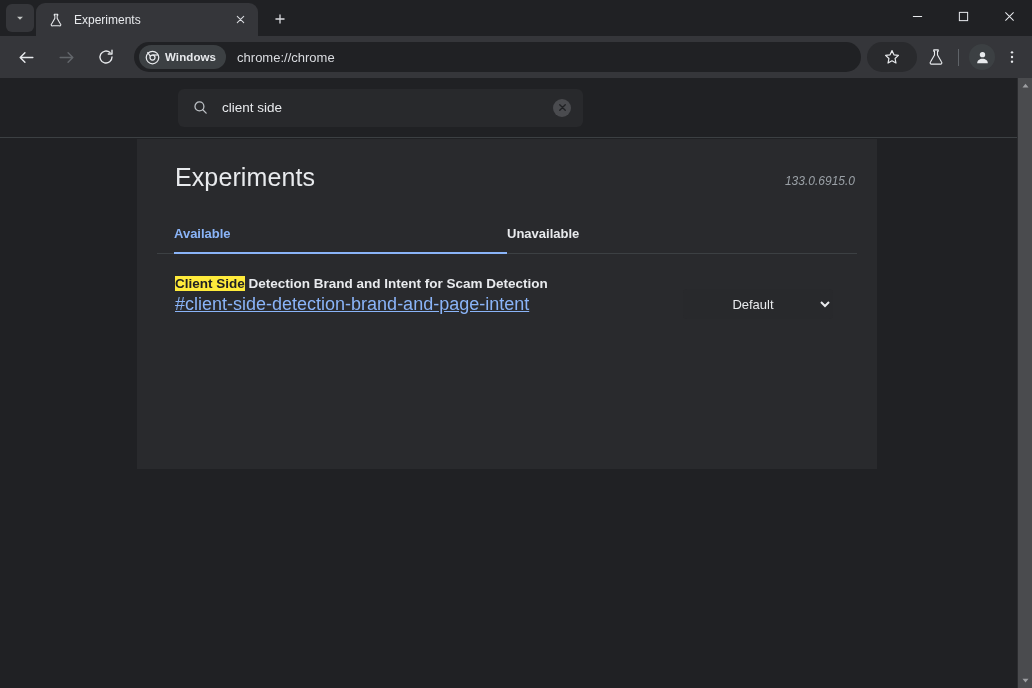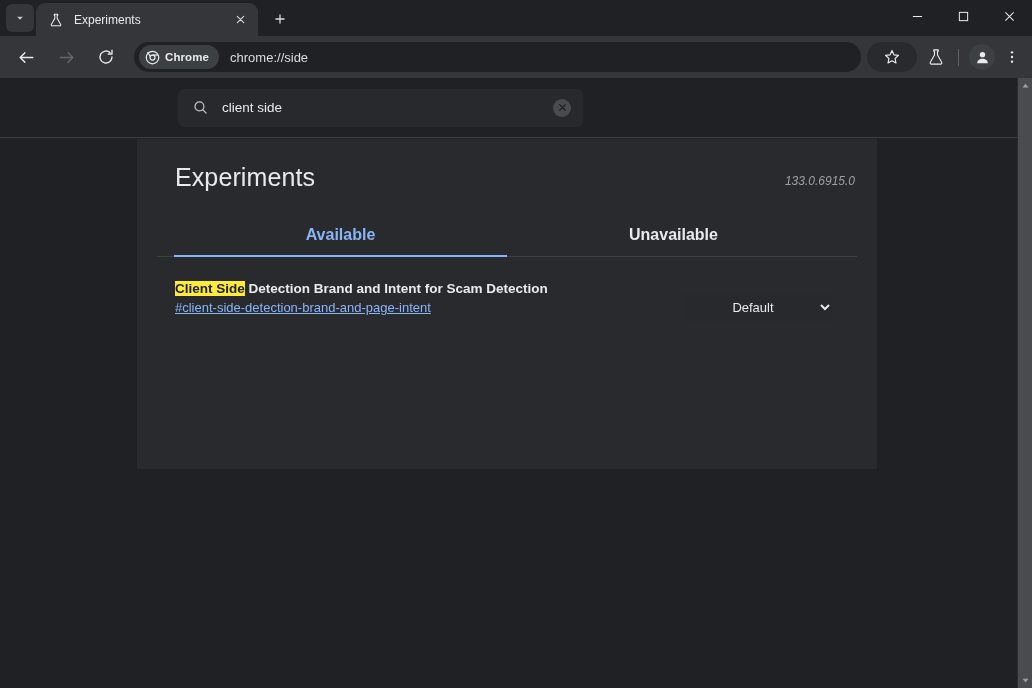--- a/index.html
+++ b/index.html
@@ -264,22 +264,22 @@
     font-style: italic;
   }
   .tabs {
     margin-top: 25px;
     display: flex;
     border-bottom: 1px solid #3c4043;
     padding: 0 17px;
   }
   .tabitem {
     flex: 1;
-    text-align: center;
-    font-size: 16px;
+    text-align: left;
+    font-size: 13px;
     color: #e8eaed;
     padding: 9px 0 11px;
     cursor: pointer;
     border-bottom: 2px solid transparent;
     margin-bottom: -1px;
     font-weight: bold;
   }
   .tabitem.active {
     color: #8ab4f8;
     border-bottom-color: #8ab4f8;
@@ -303,21 +303,21 @@
     font-weight: bold;
   }
   .flag-desc {
     margin-top: 7px;
     font-size: 13px;
     color: #bdc1c6;
     line-height: 1.55;
   }
   .flag-anchor {
     display: inline-block;
-    font-size: 13px;
+    font-size: 18px;
     color: #8ab4f8;
     text-decoration: underline;
     cursor: pointer;
   }
   .flag-control { padding-top: 18px; padding-right: 24px; }
   .flag-select {
     width: 150px;
     height: 30px;
     background: #28292c;
     color: #e8eaed;
@@ -421,23 +421,23 @@
     </div>
 
     <div class="omnibox">
       <div class="chrome-chip">
         <svg width="15" height="15" viewBox="0 0 24 24">
           <circle cx="12" cy="12" r="10" fill="none" stroke="#e8eaed" stroke-width="2"></circle>
           <circle cx="12" cy="12" r="4" fill="none" stroke="#e8eaed" stroke-width="2"></circle>
           <path d="M12 8h9" stroke="#e8eaed" stroke-width="2"></path>
           <path d="M8.5 10L4 3.5" stroke="#e8eaed" stroke-width="2"></path>
         </svg>
-        <span class="chrome-chip-label">Chrome</span>
-      </div>
-      <span class="omnibox-url">chrome://side</span>
+        <span class="chrome-chip-label">Windows</span>
+      </div>
+      <span class="omnibox-url">chrome://chrome</span>
     </div>
 
     <div class="tb-icon star-pill">
       <svg width="18" height="18" viewBox="0 0 24 24">
         <path d="M12 3.5l2.6 5.6 6 .7-4.5 4.2 1.2 6-5.3-3-5.3 3 1.2-6L3.4 9.8l6-.7z" fill="none" stroke="#e8eaed" stroke-width="1.6" stroke-linejoin="round"></path>
       </svg>
     </div>
 
     <div class="tb-icon">
       <svg width="18" height="18" viewBox="0 0 24 24">

